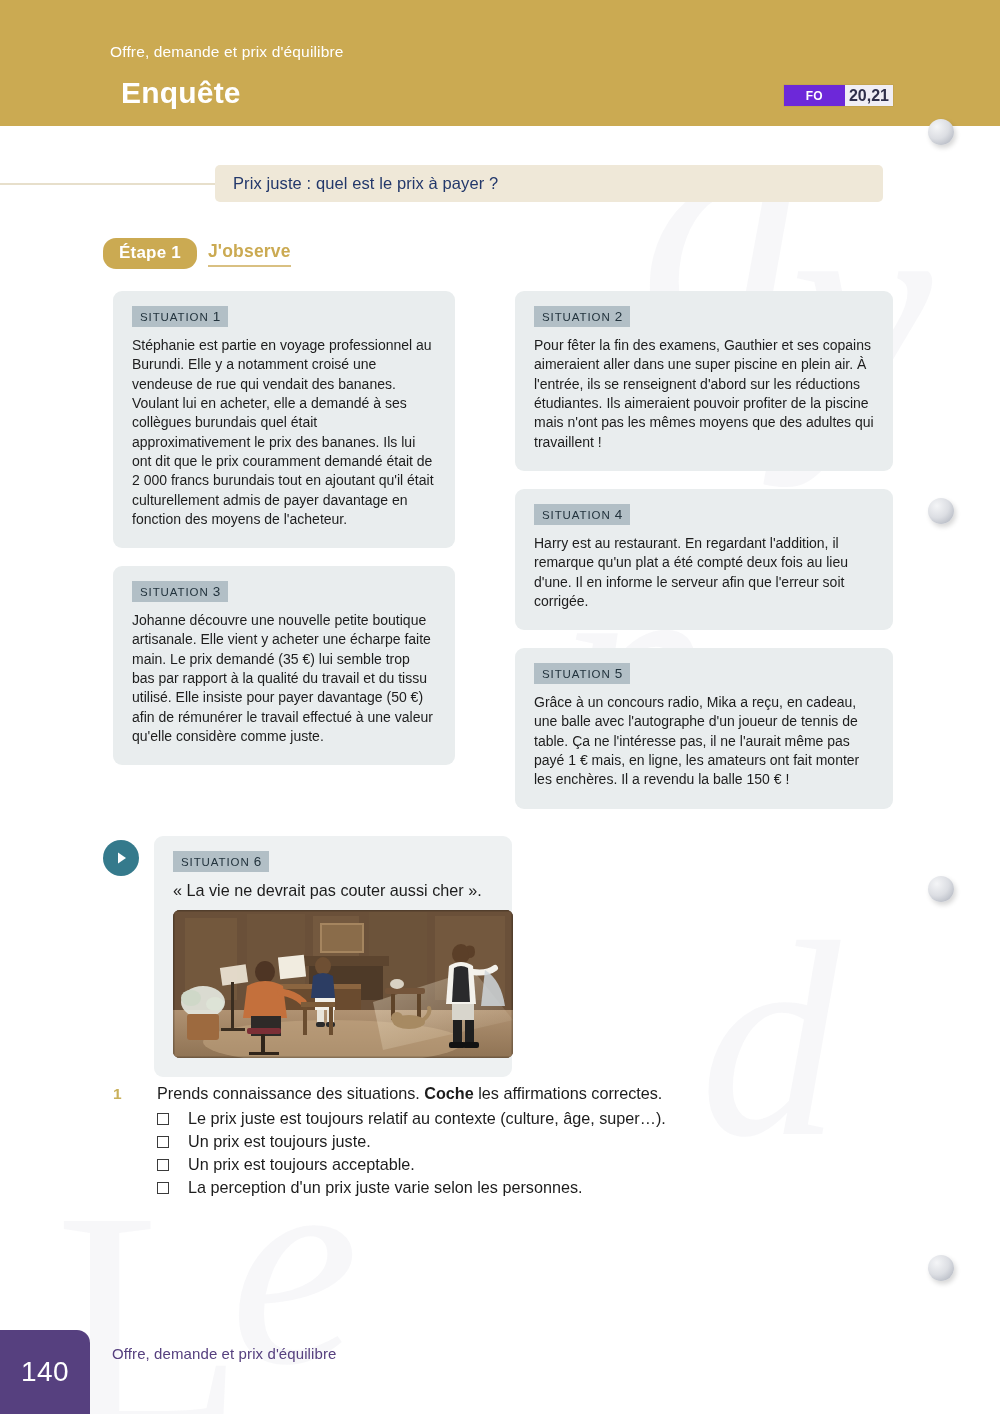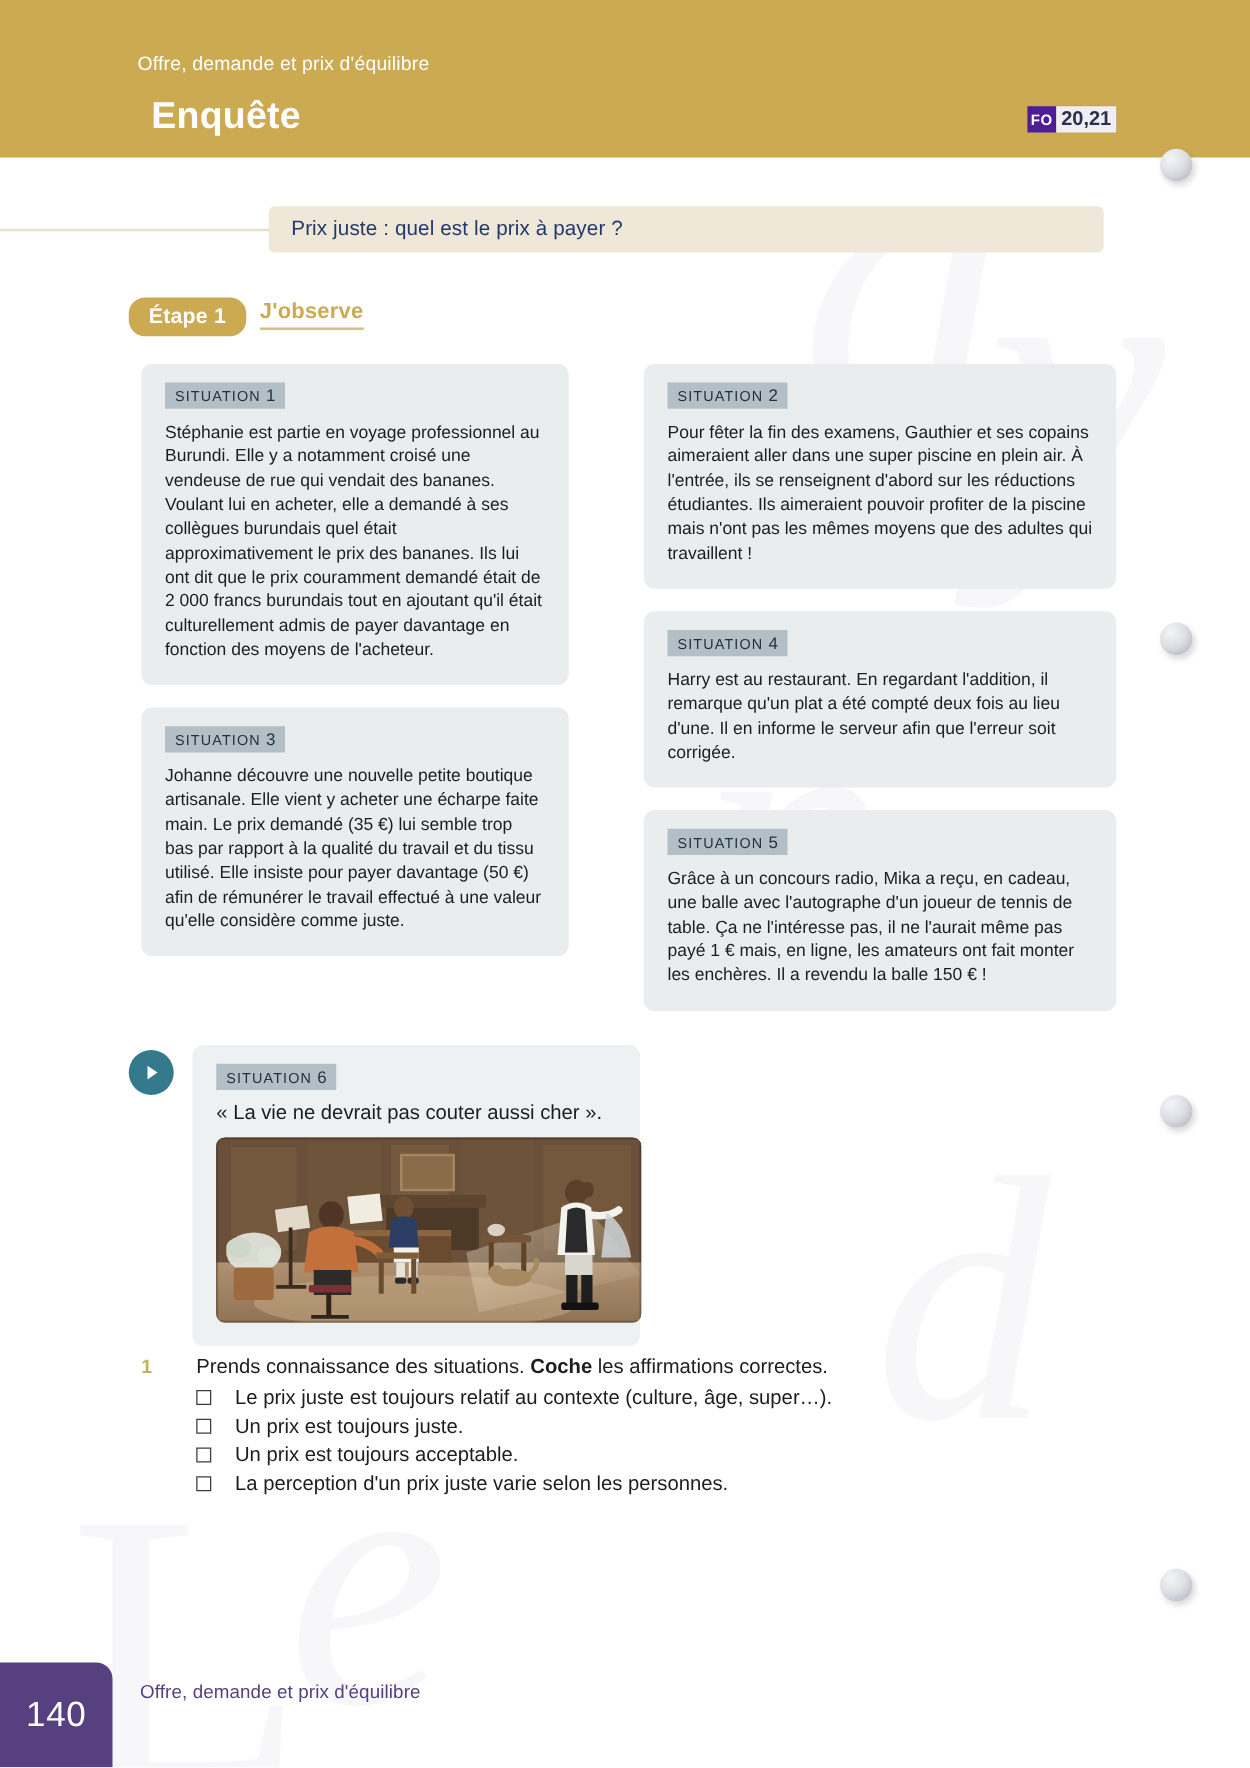--- a/index.html
+++ b/index.html
@@ -74,25 +74,25 @@
   
   .fo-badge {
     position: absolute;
     right: 107px; top: 85px;
     display: flex;
     align-items: stretch;
     height: 21px;
     box-shadow: 0 0 0 0.5px rgba(0,0,0,0.08);
   }
   .fo-badge-left {
-    background: #4c1d95;
+    background: #6d28d9;
     color: #ffffff;
     font-size: 12px;
     font-weight: bold;
-    padding: 0 3px;
+    padding: 0 22px;
     display: flex;
     align-items: center;
     letter-spacing: 0.3px;
   }
   .fo-badge-right {
     background: #f0eef5;
     color: #2f2f4a;
     font-size: 16px;
     font-weight: bold;
     padding: 0 4px;
@@ -138,21 +138,21 @@
     font-size: 16.5px;
     color: #23386b;
     letter-spacing: 0.1px;
   }
 
   
   .etape-row {
     position: absolute;
     left: 103px; top: 238px;
     display: flex;
-    align-items: flex-start;
+    align-items: center;
     z-index: 4;
   }
   .etape-pill {
     background: #cbaa52;
     color: #ffffff;
     font-size: 17px;
     font-weight: bold;
     padding: 5px 16px 6px 16px;
     border-radius: 13px;
     letter-spacing: 0.2px;

